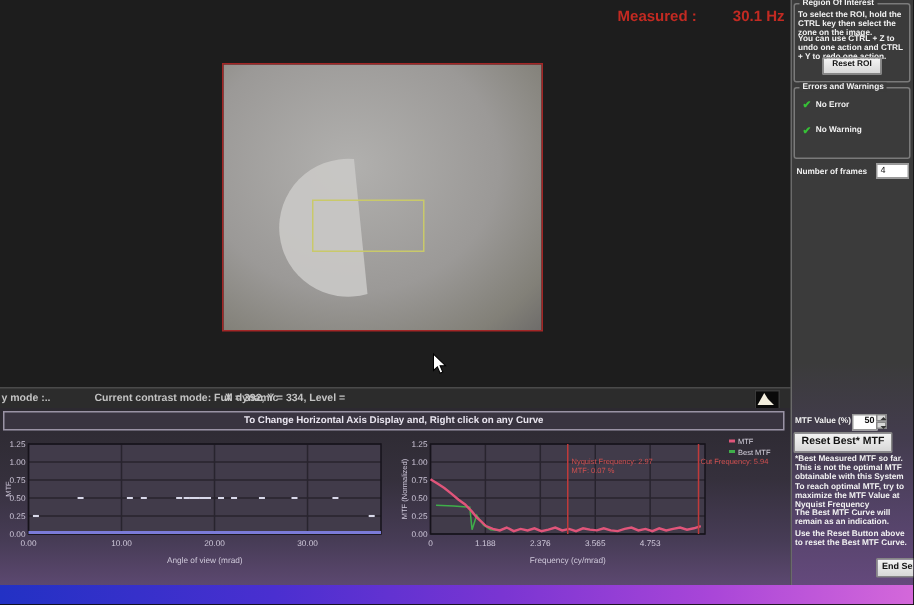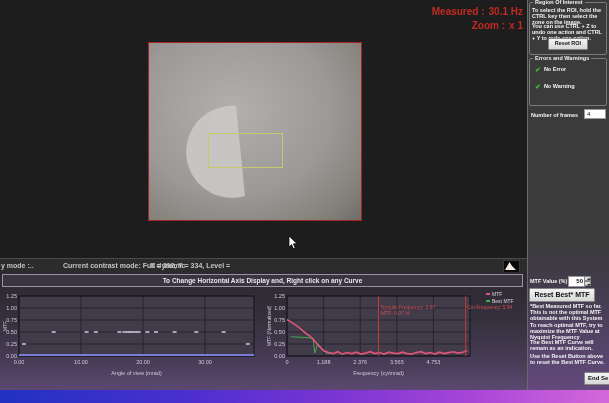--- a/index.html
+++ b/index.html
@@ -1,21 +1,21 @@
 <!DOCTYPE html>
 <html><head>
 <meta charset="utf-8">
 <style>
   html,body{margin:0;padding:0;background:#000;}
   .screen{position:relative;width:609px;height:403px;background:#1d1d1d;overflow:hidden;
     font-family:"Liberation Sans",sans-serif;}
   
   .readout{position:absolute;left:320px;top:5px;width:203px;text-align:right;
     color:#c22a22;font-size:10px;line-height:14px;font-weight:bold;}
-  .readout .val{display:inline-block;margin-left:4px;}
+  .readout .val{display:inline-block;margin-left:24px;}
   .image-frame{position:absolute;left:148px;top:42px;width:212px;height:177px;
     border:1px solid #a32626;
     background:radial-gradient(ellipse at 40% 38%, #b1b0ae 0%, #9b9997 55%, #828078 85%, #6e6c6a 100%);}
   .roi-rect{position:absolute;left:59px;top:90px;width:73px;height:33px;border:1px solid #c9c96a;}
   .cursor{position:absolute;left:288px;top:235px;}
   
   .status-bar{position:absolute;left:0;top:258px;width:527px;height:14px;background:#2c2c2c;
     border-top:1px solid #4a4a4a;color:#c3c3c3;font-size:7px;font-weight:bold;}
   .status-bar span{position:absolute;top:3px;white-space:nowrap;}
   .sb-left{left:1px;}.sb-contrast{left:63px;}.sb-coords{left:150px;}
@@ -61,21 +61,20 @@
   .bottom-strip{position:absolute;left:0;top:390px;width:609px;height:13px;
     background:linear-gradient(90deg,#2231c4 0%,#4a2fd0 30%,#7a35d2 55%,#a946d8 78%,#d468da 100%);}
 </style>
 </head>
 <body>
 
 <div class="screen">
 
   <div class="readout">
     <div><span>Measured :</span><span class="val">30.1 Hz</span></div>
-    <div><span>Zoom :</span><span class="val">x 1</span></div>
   </div>
 
   <div class="image-frame">
     <svg width="212" height="177">
       <path d="M 87 63 A 46 46 0 1 0 96 153 Z" fill="#c9c8c6" fill-opacity="0.92"></path>
     </svg>
     <div class="roi-rect"></div>
   </div>
 
   <svg class="cursor" width="11" height="16">

